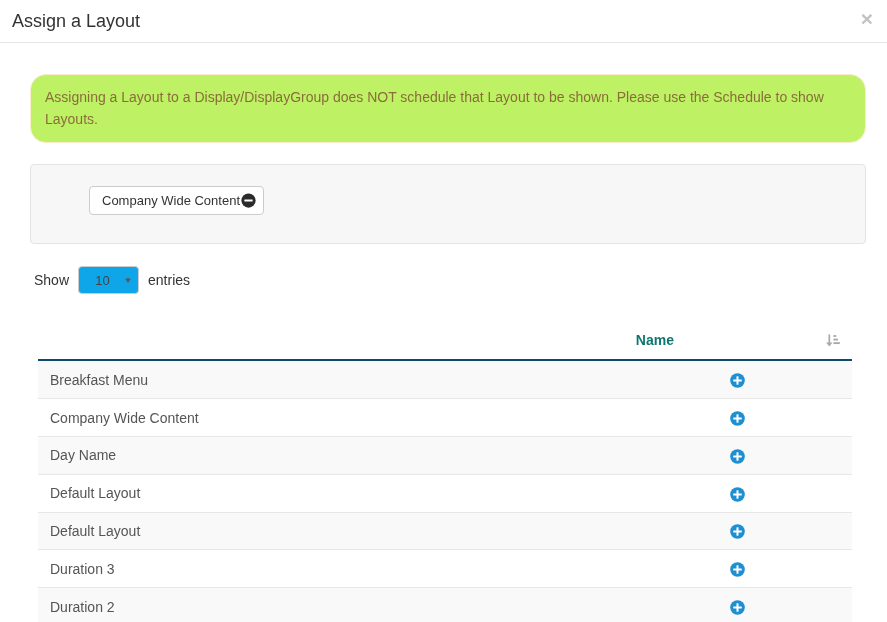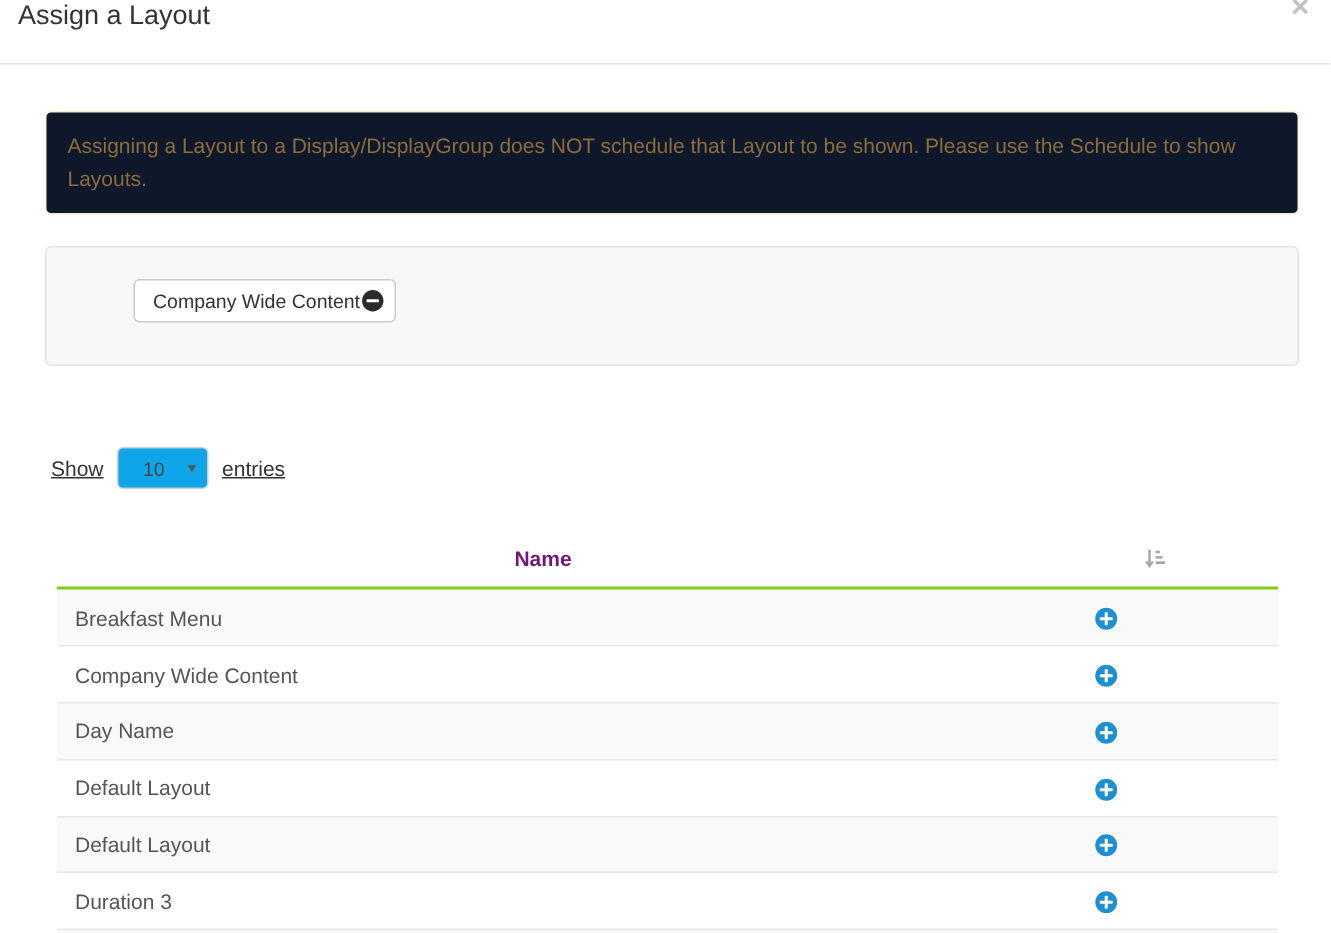--- a/index.html
+++ b/index.html
@@ -7,36 +7,36 @@
   body {
     width: 887px; height: 622px; overflow: hidden;
     background: #fff;
     font-family: "Liberation Sans", "DejaVu Sans", sans-serif;
     color: #333;
   }
   
   .modal-header {
     height: 43px;
     border-bottom: 1px solid #e5e5e5;
-    display: flex; align-items: flex-start; justify-content: space-between;
+    display: flex; align-items: center; justify-content: space-between;
     padding: 0 12px;
   }
   .modal-title { font-size: 18px; font-weight: 400; color: #333; }
   .close-btn {
     background: none; border: none; padding: 0; margin: -6px 2px 0 0;
     font-size: 21px; font-weight: 700; line-height: 1;
     color: #c2c2c2; cursor: pointer;
     font-family: "Liberation Sans", sans-serif;
   }
   
   .alert-warning {
     margin: 31px 21px 0 30px;
-    background: #0f172a;
+    background: #bef264;
     border: 1px solid #faebcc;
-    border-radius: 4px;
+    border-radius: 16px;
     color: #8a6d3b;
     padding: 12px 14px;
     font-size: 14px;
     line-height: 1.55;
   }
   
   .well {
     margin: 21px 21px 0 30px;
     height: 80px;
     background: #f7f7f7;
@@ -49,23 +49,23 @@
     background: #fff;
     border: 1px solid #ccc;
     border-radius: 4px;
     padding: 5px 7px 5px 12px;
     font-size: 13px; color: #333;
     height: 29px;
   }
   .chip .minus-ic { display: inline-flex; margin-left: 1px; cursor: pointer; }
   
   .length-control {
-    margin: 54px 0 0 34px;
+    margin: 22px 0 0 34px;
     display: flex; align-items: center;
-    font-size: 14px; color: #333; text-decoration: underline;
+    font-size: 14px; color: #333;
   }
   .select-wrap { position: relative; margin: 0 9px; }
   .length-select {
     width: 61px; height: 28px;
     border: 1px solid #ccc; border-radius: 4px;
     background: #0ea5e9;
     -webkit-appearance: none; appearance: none;
     font-size: 13px; color: #444;
     text-align: center; text-align-last: center;
     padding: 0 14px 0 2px;
@@ -73,23 +73,23 @@
   }
   .select-caret {
     position: absolute; right: 7px; top: 50%;
     transform: translateY(-50%) scaleX(1.2);
     font-size: 8px; color: #555; pointer-events: none;
   }
   
   .table-wrap { margin: 27px 35px 0 38px; }
   table { width: 100%; border-collapse: collapse; font-size: 14px; }
   th {
-    text-align: center; font-weight: 700; color: #701a75;
+    text-align: right; font-weight: 700; color: #0f766e;
     padding: 11px 12px; font-size: 14px;
-    border-bottom: 2px solid #84cc16;
+    border-bottom: 2px solid #0c4a6e;
   }
   th.col-actions { width: 166px; }
   td {
     padding: 10px 12px; color: #555;
     border-top: 1px solid #e7e7e7;
   }
   tbody tr:first-child td { border-top: none; }
   tbody tr:nth-child(odd) { background: #f9f9f9; }
   .plus-ic { display: inline-flex; margin-left: 32px; cursor: pointer; vertical-align: middle; }
   .sort-ic { display: inline-flex; vertical-align: middle; margin-top: -2px; }

